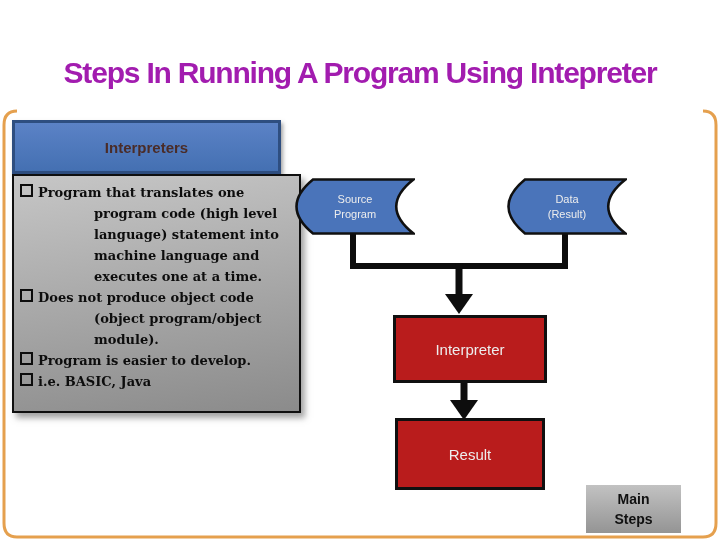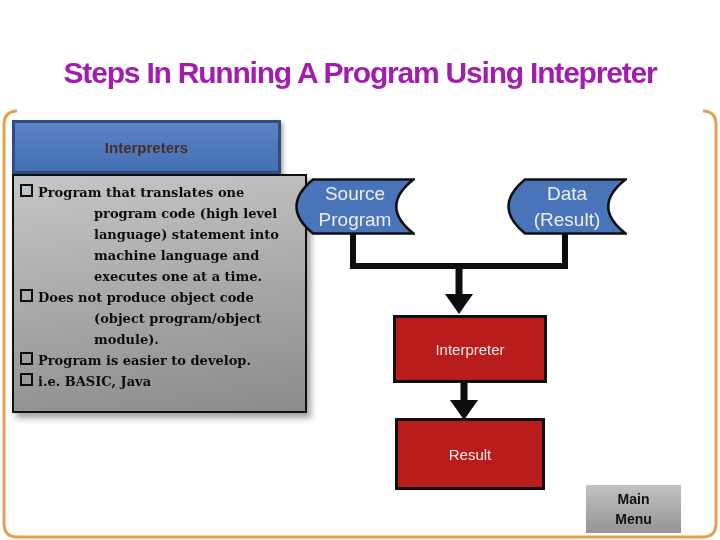--- a/index.html
+++ b/index.html
@@ -17,35 +17,35 @@
     background:linear-gradient(#5b82c6,#4470b2);
     border:3px solid #2e4e80;border-radius:0;
     display:flex;align-items:center;justify-content:center;
     box-shadow:2px 3px 4px rgba(90,90,90,.55);
   }
   .interpreters-box span{font-size:15px;font-weight:bold;color:#4a2c28;}
   .notes-panel{
     position:absolute;left:12px;top:174px;width:269px;height:229px;z-index:2;
     background:linear-gradient(172deg,#c6c6c6,#8b8b8b);
     border:2px solid #0f0f0f;
-    padding:6px 16px 0 6px;box-sizing:content-box;
+    padding:6px 10px 0 6px;box-sizing:content-box;
     box-shadow:4px 5px 6px rgba(90,90,90,.55);
     font-family:"DejaVu Serif","Liberation Serif",serif;
     font-size:13px;font-weight:bold;color:#0d0d0d;line-height:21px;
   }
   .bullet-item{padding-left:74px;text-indent:-74px;}
   .sq{
     display:inline-block;width:9px;height:9px;border:2px solid #0d0d0d;
     margin-right:5px;position:relative;top:0px;background:transparent;
   }
   .stored-shape{position:absolute;width:122px;height:57px;z-index:2;}
   .stored-shape .shape-label{
     position:absolute;left:0;top:0;width:124px;height:57px;
     display:flex;flex-direction:column;align-items:center;justify-content:center;
-    color:#ededed;font-size:19px;line-height:1.32;text-align:center;z-index:2;
+    color:#ededed;font-size:11px;line-height:1.32;text-align:center;z-index:2;
   }
   .shape-src{left:293px;top:178px;}
   .shape-data{left:505px;top:178px;}
   .proc-box{
     position:absolute;background:#b91c1c;border:3px solid #101010;z-index:2;
     display:flex;align-items:center;justify-content:center;color:#ededed;
     box-sizing:border-box;font-size:15px;
   }
   .box-interpreter{left:393px;top:315px;width:154px;height:68px;}
   .box-result{left:395px;top:418px;width:150px;height:72px;}
@@ -110,16 +110,16 @@
   <div class="proc-box box-interpreter">
     <span>Interpreter</span>
   </div>
 
   <div class="proc-box box-result">
     <span>Result</span>
   </div>
 
   <button class="main-menu-btn">
     <span>Main</span>
-    <span>Menu</span>
+    <span>Steps</span>
   </button>
 
 </div>
 
 </body></html>

